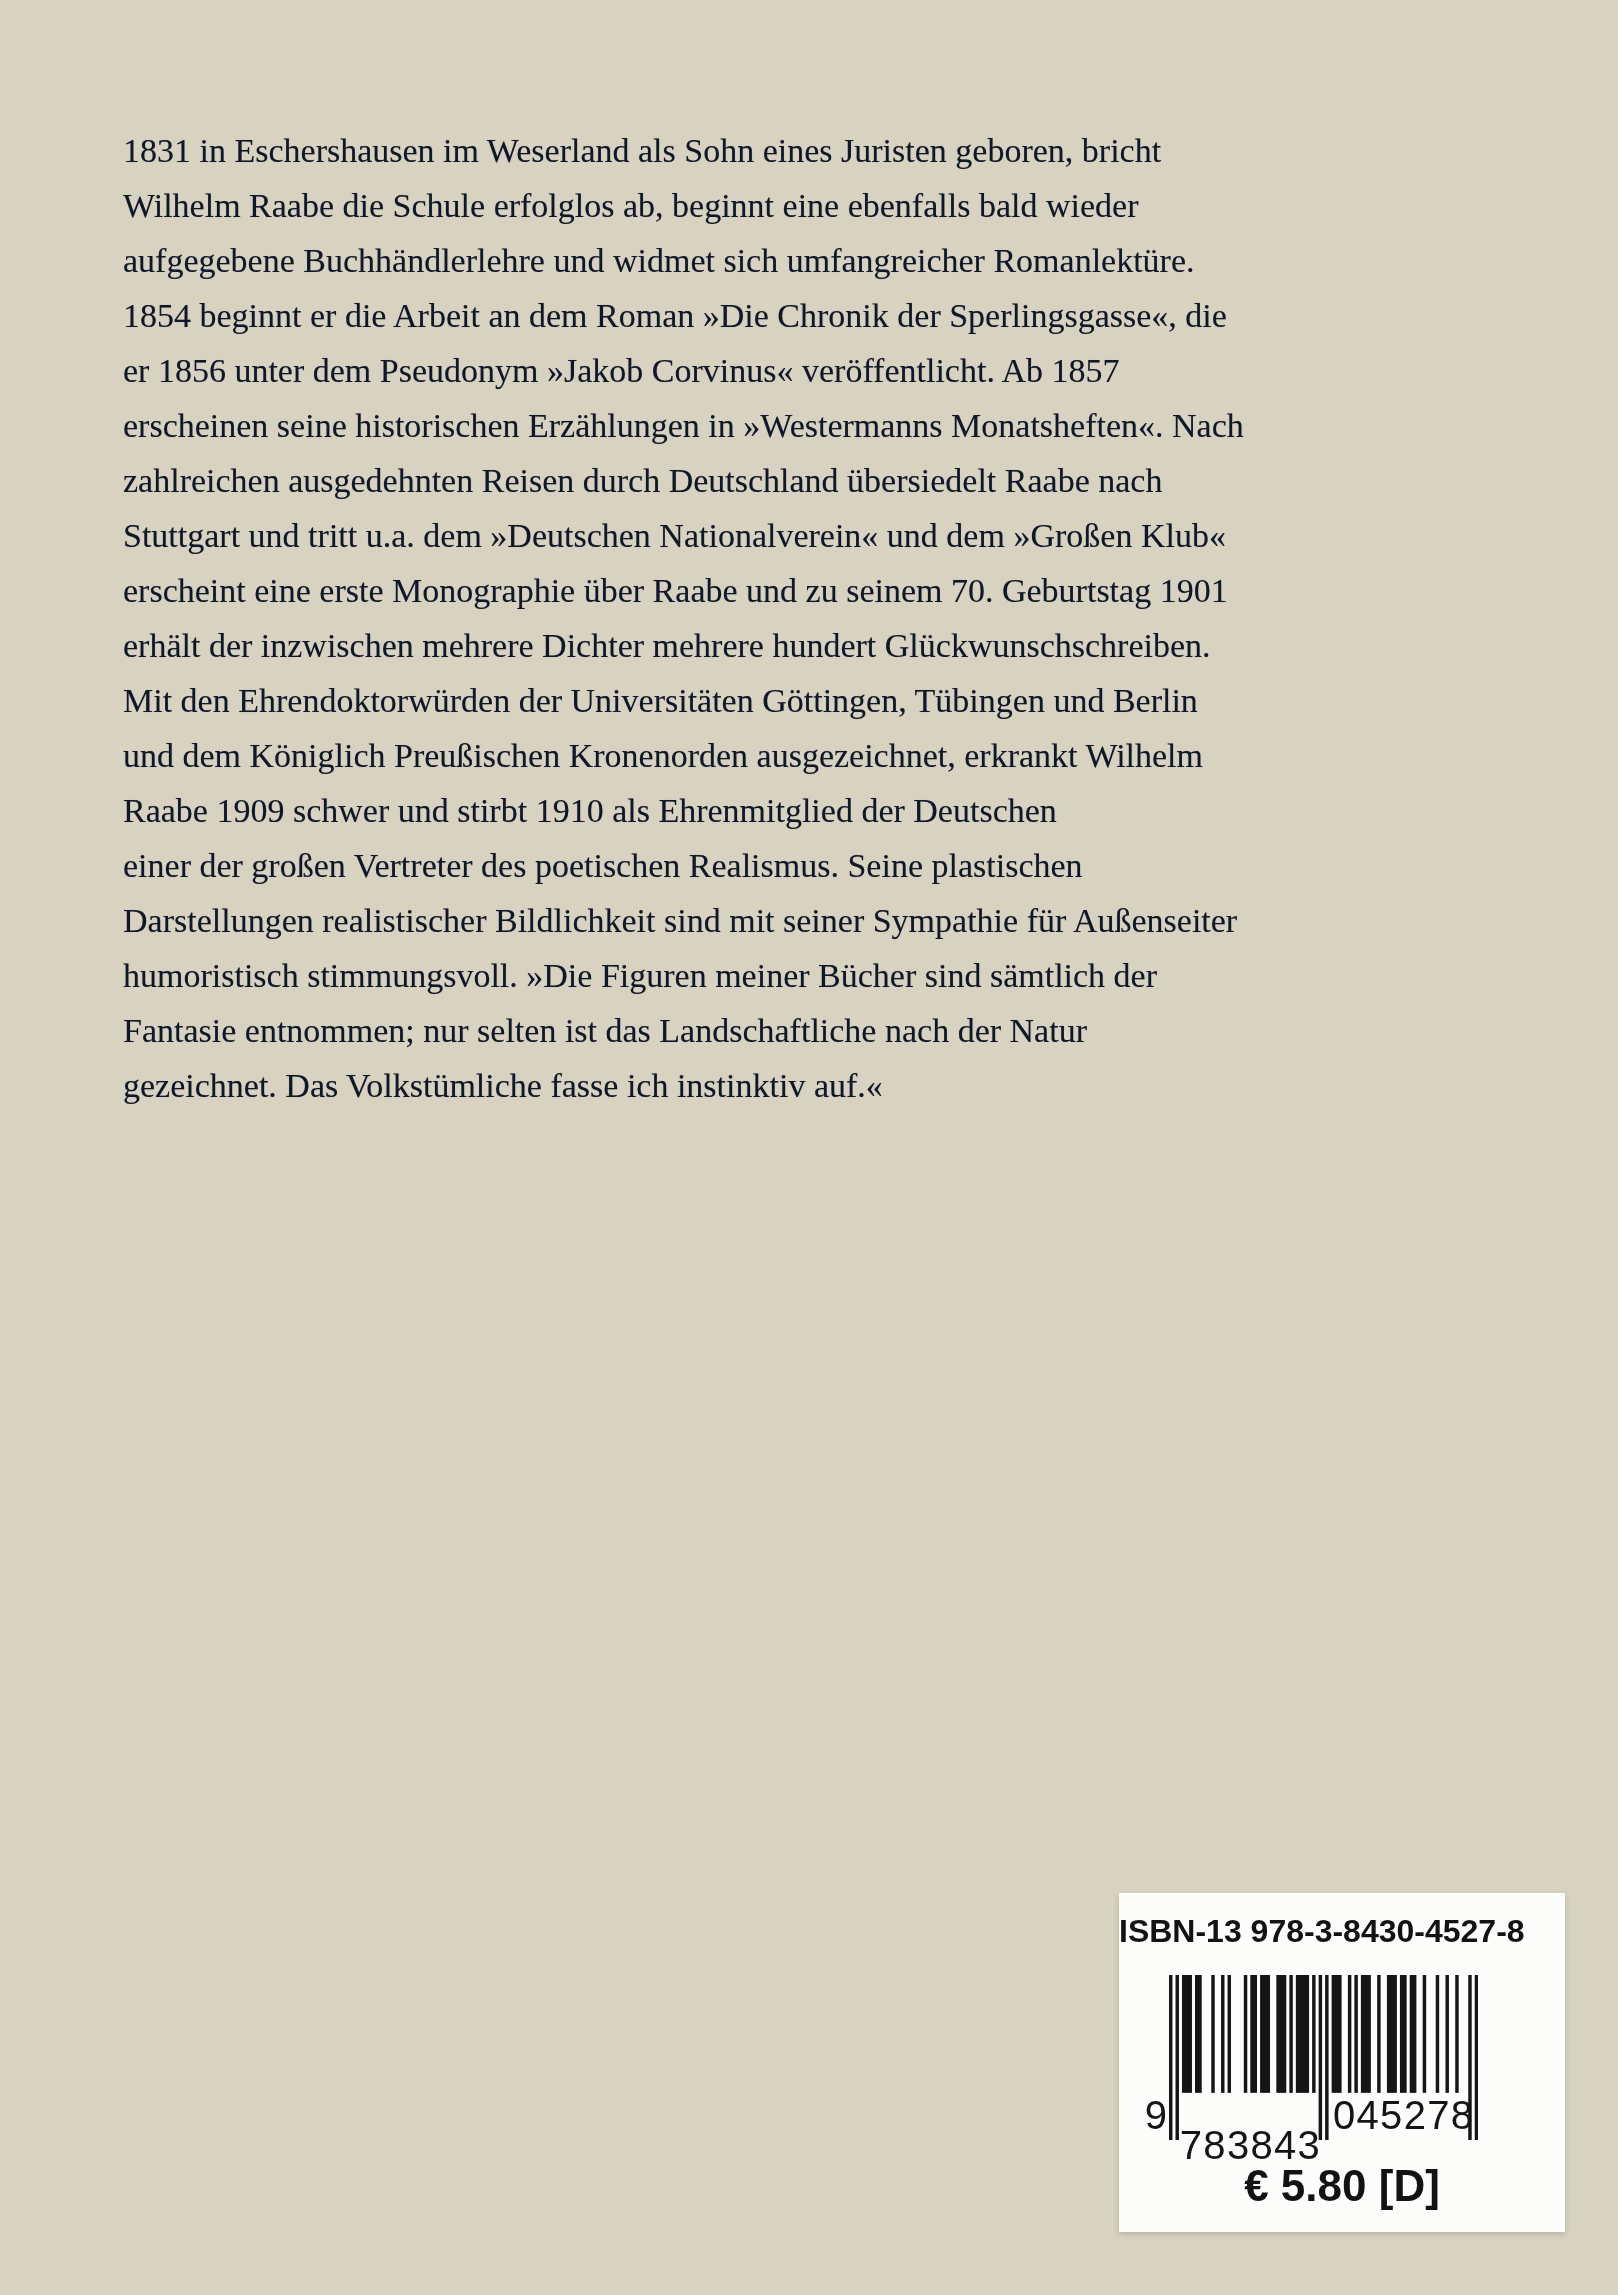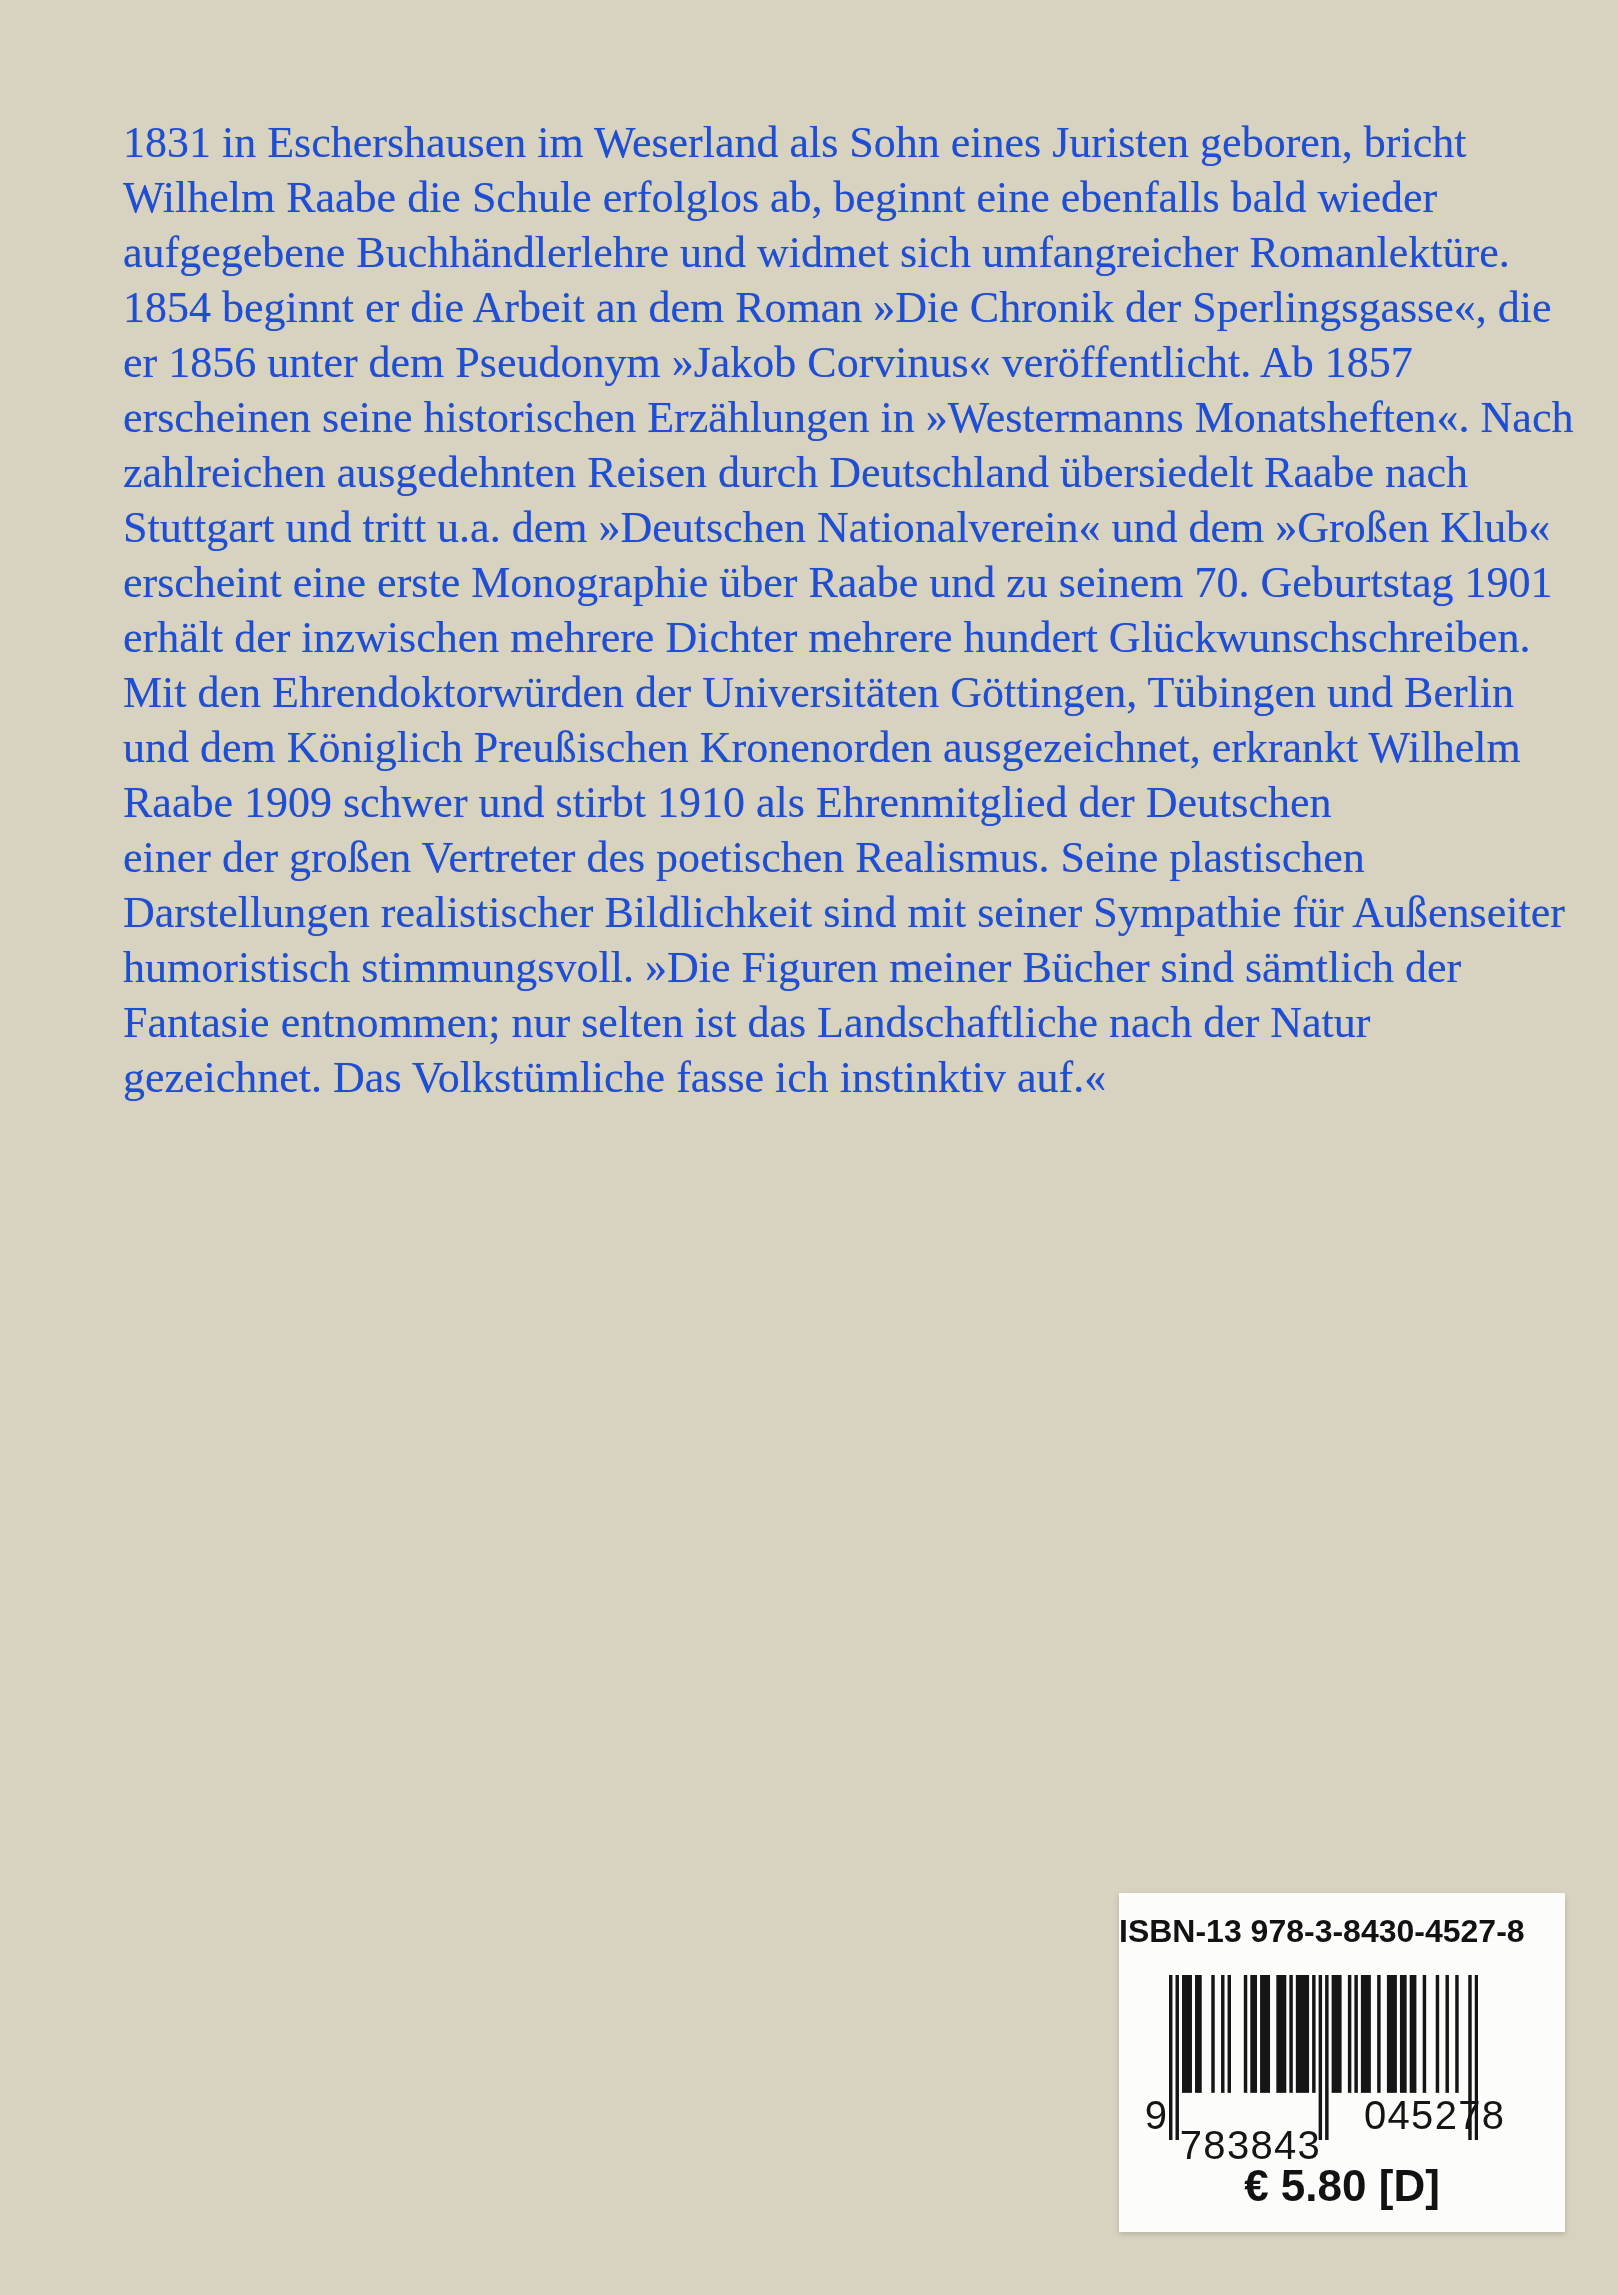--- a/index.html
+++ b/index.html
@@ -9,24 +9,24 @@
     width: 1618px;
     height: 2295px;
     background: #d8d2c1;
     overflow: hidden;
     font-family: "Liberation Serif", "DejaVu Serif", serif;
   }
   
   .bio {
     position: absolute;
     left: 123px;
-    top: 115px;
+    top: 123px;
     width: 1443px;
-    color: #1d4ed8;
-    font-size: 44px;
+    color: #0f172a;
+    font-size: 34px;
     text-shadow: 0 0 0.7px rgba(43,37,32,0.35);
   }
   .bio-line {
     height: 55px;
     line-height: 55px;
     white-space: nowrap;
   }
   
   .isbn-box {
     position: absolute;
@@ -70,21 +70,21 @@
     top: 120px;
     font-size: 40px;
     line-height: 40px;
     font-weight: normal;
     color: #151515;
     font-family: "Liberation Sans", "DejaVu Sans", sans-serif;
     white-space: nowrap;
   }
   .bc-first { left: -32px; width: 30px; text-align: right; }
   .bc-g1 { left: 10.8px; width: 135px; text-align: center; letter-spacing: 1.3px; margin-top: 30px; }
-  .bc-g2 { left: 164px; width: 132px; text-align: center; letter-spacing: 1.3px; margin-left: 31px; }
+  .bc-g2 { left: 164px; width: 132px; text-align: center; letter-spacing: 1.3px; }
   .price-label {
     position: absolute;
     top: 268px;
     left: 0;
     width: 100%;
     text-align: center;
     font-size: 44px;
     font-weight: bold;
     white-space: nowrap;
   }

